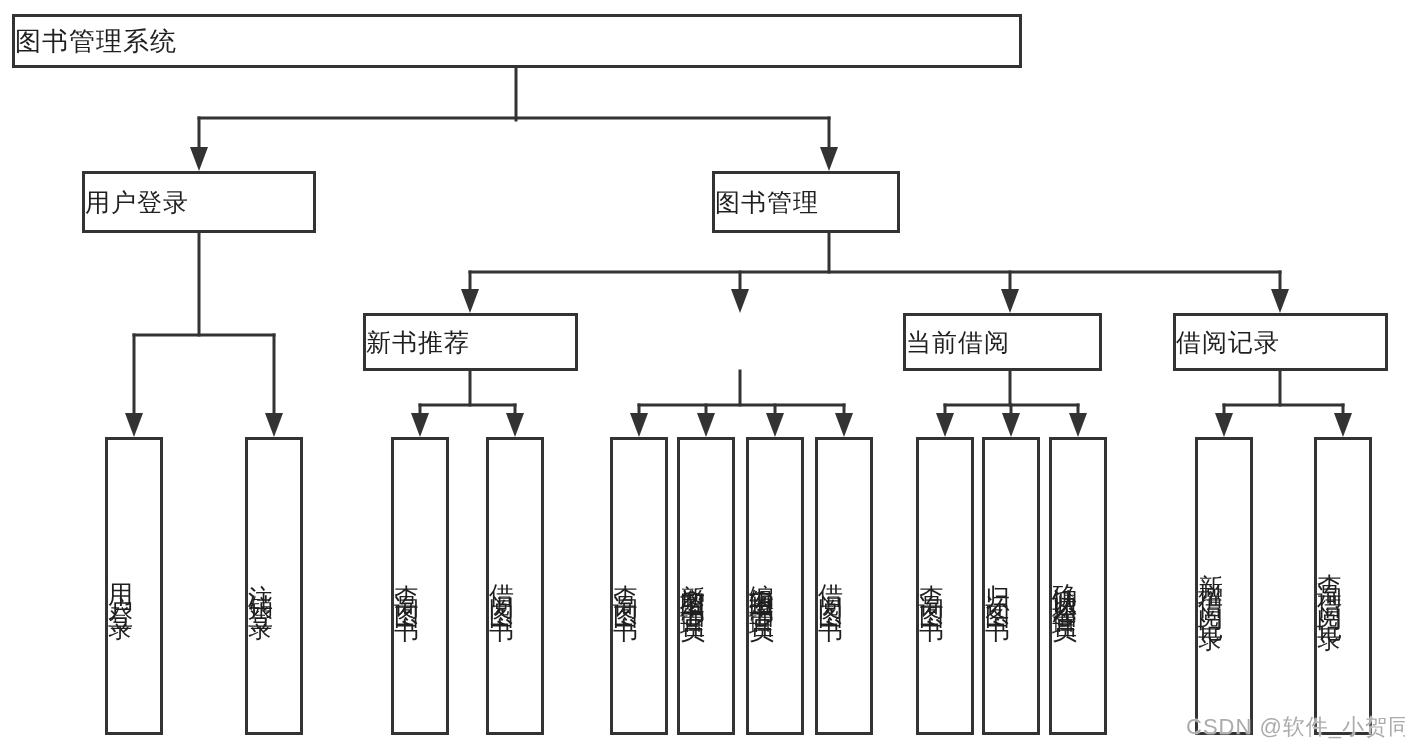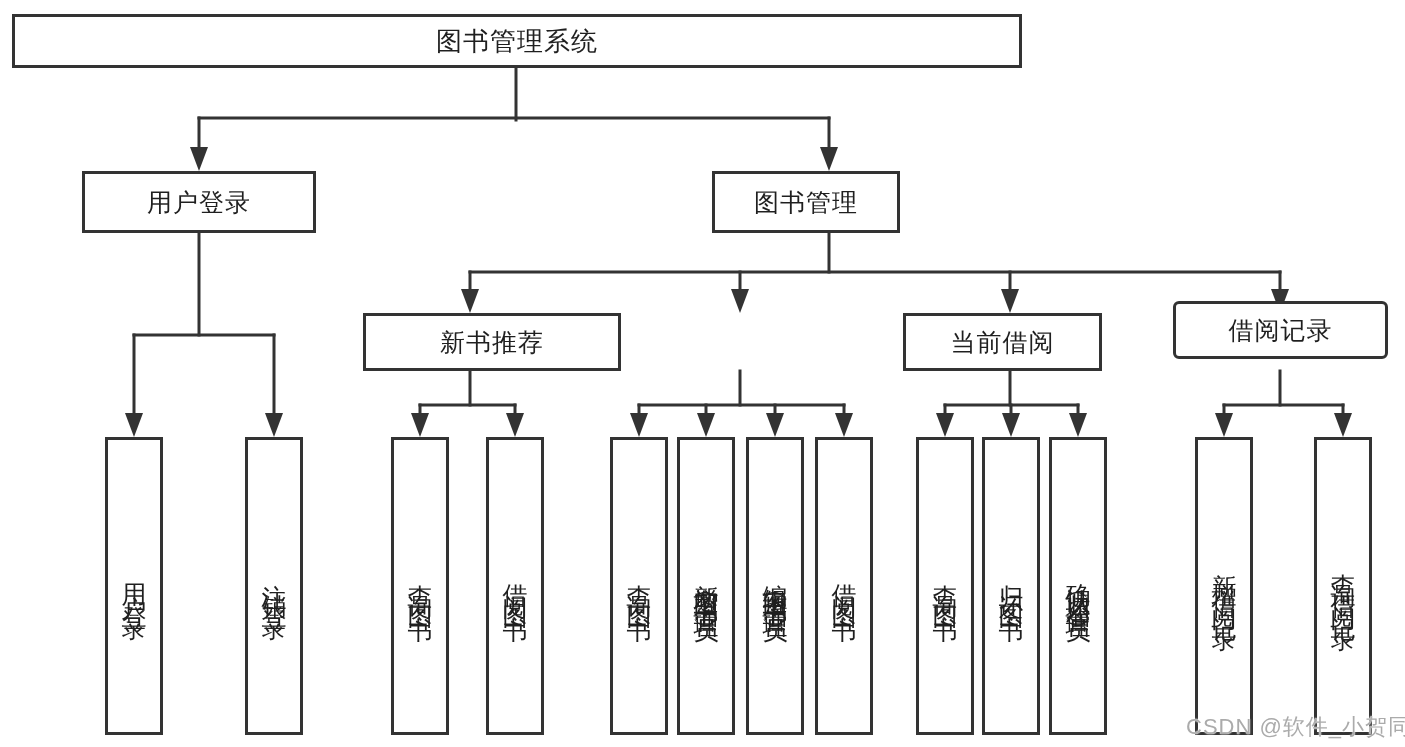--- a/index.html
+++ b/index.html
@@ -17,21 +17,21 @@
     overflow:hidden;
   }
   .wires{position:absolute;left:0;top:0;width:1405px;height:747px;}
   .wires path{stroke:var(--line);stroke-width:3;fill:none;stroke-linecap:square;}
   .wires polygon{fill:var(--line);stroke:none;}
   .node{
     position:absolute;
     box-sizing:border-box;
     border:3px solid var(--line);
     background:#fff;
-    display:flex;align-items:center;justify-content:center;
+    display:flex;align-items:center;justify-content:flex-start;
     color:var(--text);
   }
   .node.h-node span{font-size:25px;letter-spacing:1px;white-space:nowrap;}
   .node.root span{font-size:26px;}
   .leaf{width:58px;height:298px;}
   .v-label{
     writing-mode:vertical-lr;
     text-orientation:mixed;
     font-size:25px;
     line-height:1;
@@ -134,27 +134,27 @@
     <span>图书管理系统</span>
   </div>
 
   <div class="node h-node" style="left:82px;top:171px;width:234px;height:62px;">
     <span>用户登录</span>
   </div>
   <div class="node h-node" style="left:712px;top:171px;width:188px;height:62px;">
     <span>图书管理</span>
   </div>
 
-  <div class="node h-node" style="left:363px;top:313px;width:258px;height:58px;">
+  <div class="node h-node" style="left:363px;top:313px;width:215px;height:58px;">
     <span>新书推荐</span>
   </div>
   <div class="node h-node" style="left:903px;top:313px;width:199px;height:58px;">
     <span>当前借阅</span>
   </div>
-  <div class="node h-node" style="left:1173px;top:301px;width:215px;height:58px;border-radius:6px;">
+  <div class="node h-node" style="left:1173px;top:313px;width:215px;height:58px;">
     <span>借阅记录</span>
   </div>
 
   <div class="node leaf" style="left:105px;top:437px;">
     <span class="v-label">用户登录</span>
   </div>
   <div class="node leaf" style="left:245px;top:437px;">
     <span class="v-label">注销登录</span>
   </div>
   <div class="node leaf" style="left:391px;top:437px;">

